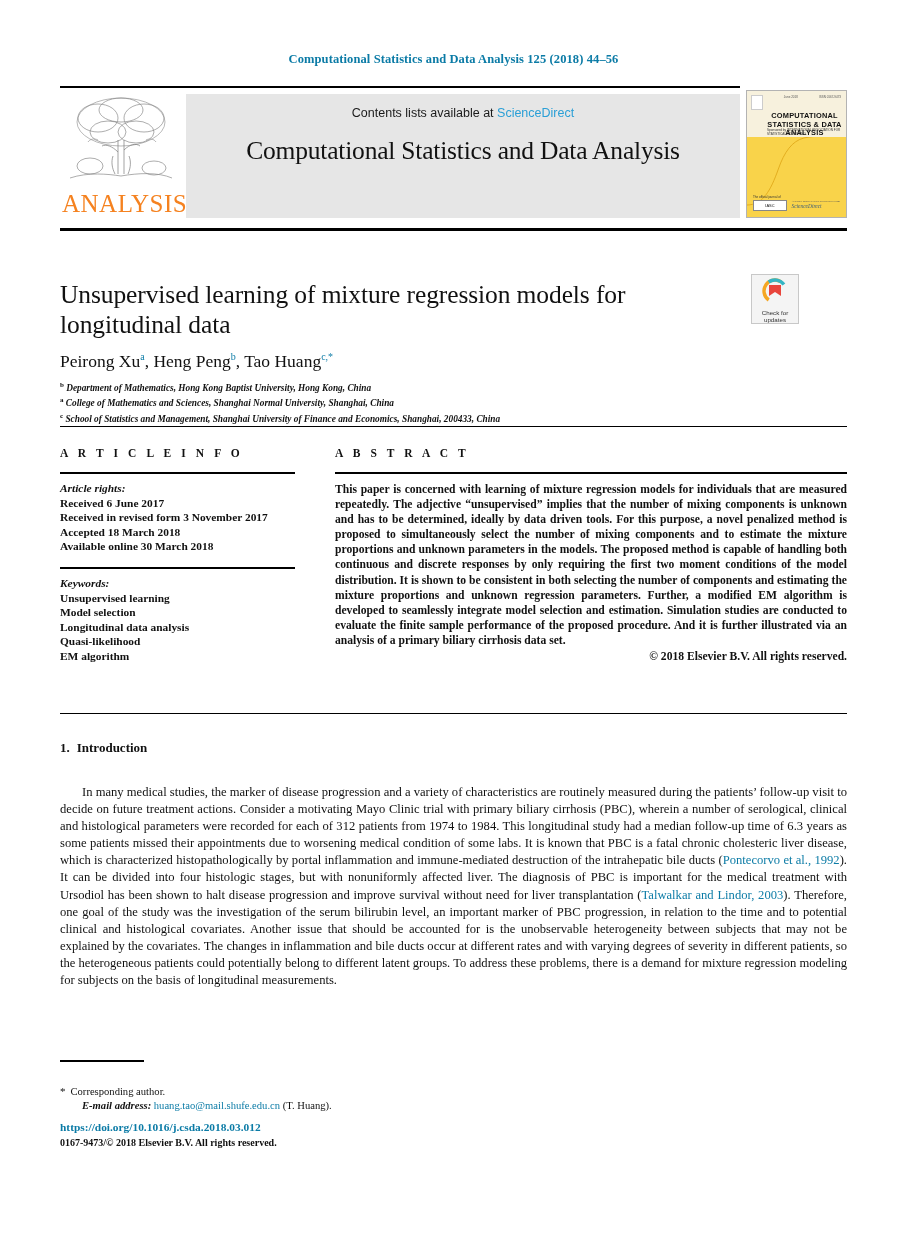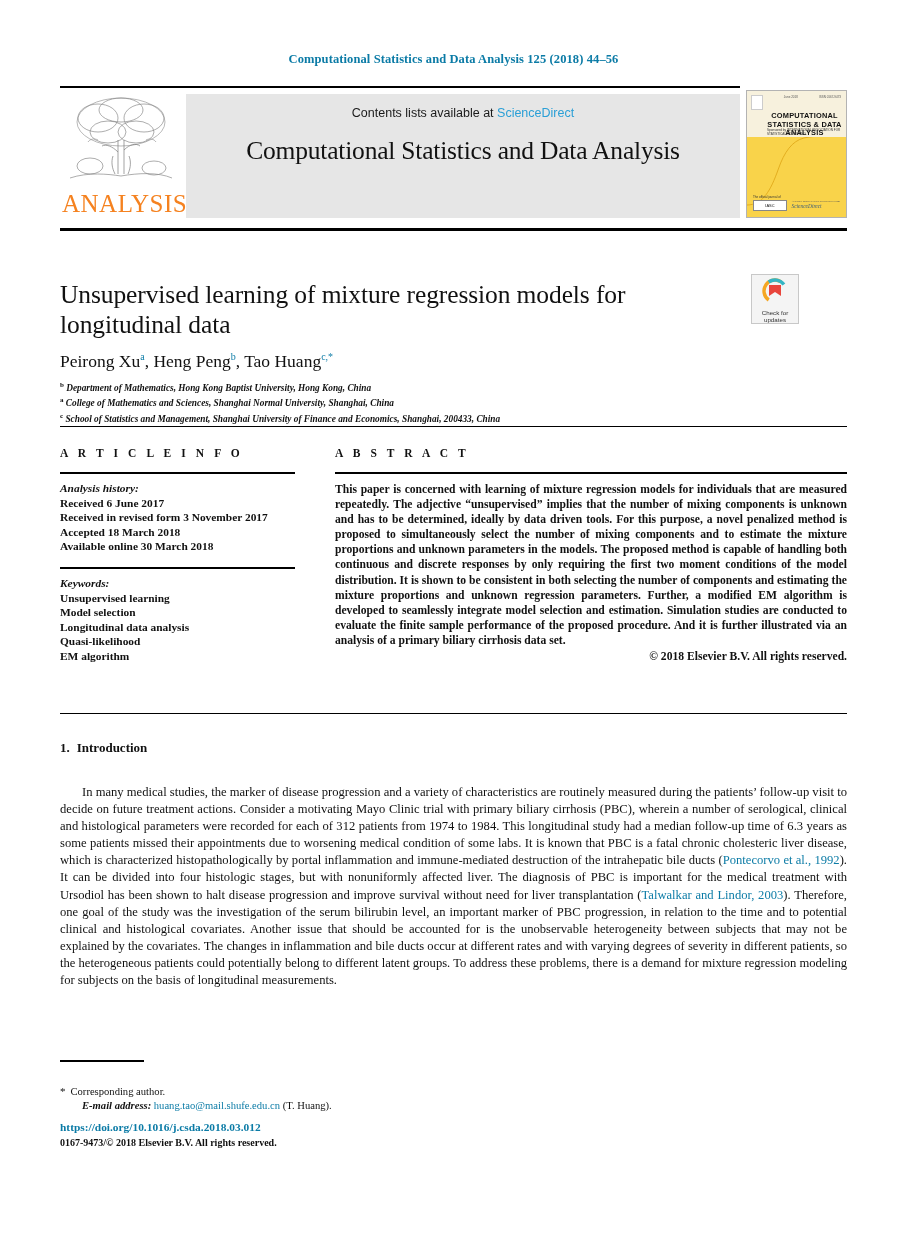--- a/index.html
+++ b/index.html
@@ -553,21 +553,21 @@
     </svg>
     <div class="crossmark-label">Check for updates</div>
   </div>
 
   <div class="rule-top"></div>
 
   <div class="info-col">
     <div class="section-head">A R T I C L E   I N F O</div>
     <div class="info-rule"></div>
     <div class="info-body">
-      <div><em>Analysis history:</em></div>
+      <div><em>Article rights:</em></div>
       <div>Received 6 June 2017</div>
       <div>Received in revised form 3 November 2017</div>
       <div>Accepted 18 March 2018</div>
       <div>Available online 30 March 2018</div>
     </div>
     <div class="info-rule"></div>
     <div class="info-body">
       <div><em>Keywords:</em></div>
       <div>Unsupervised learning</div>
       <div>Model selection</div>

